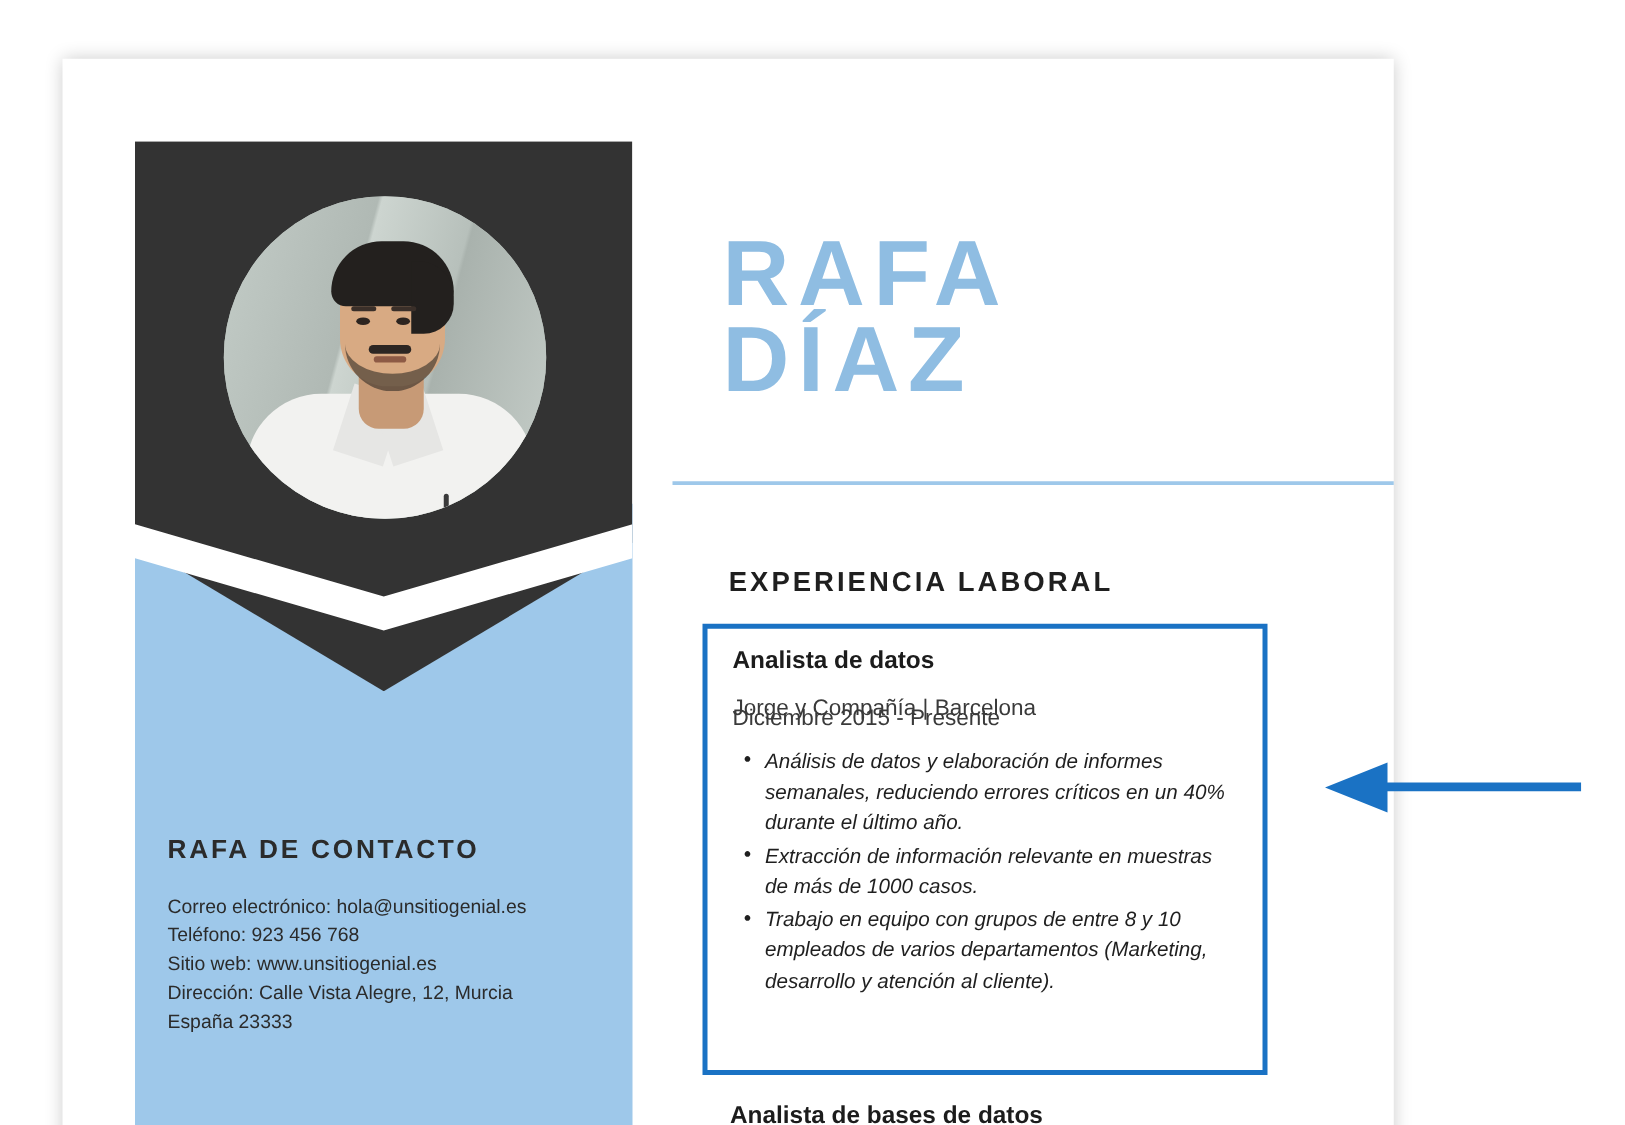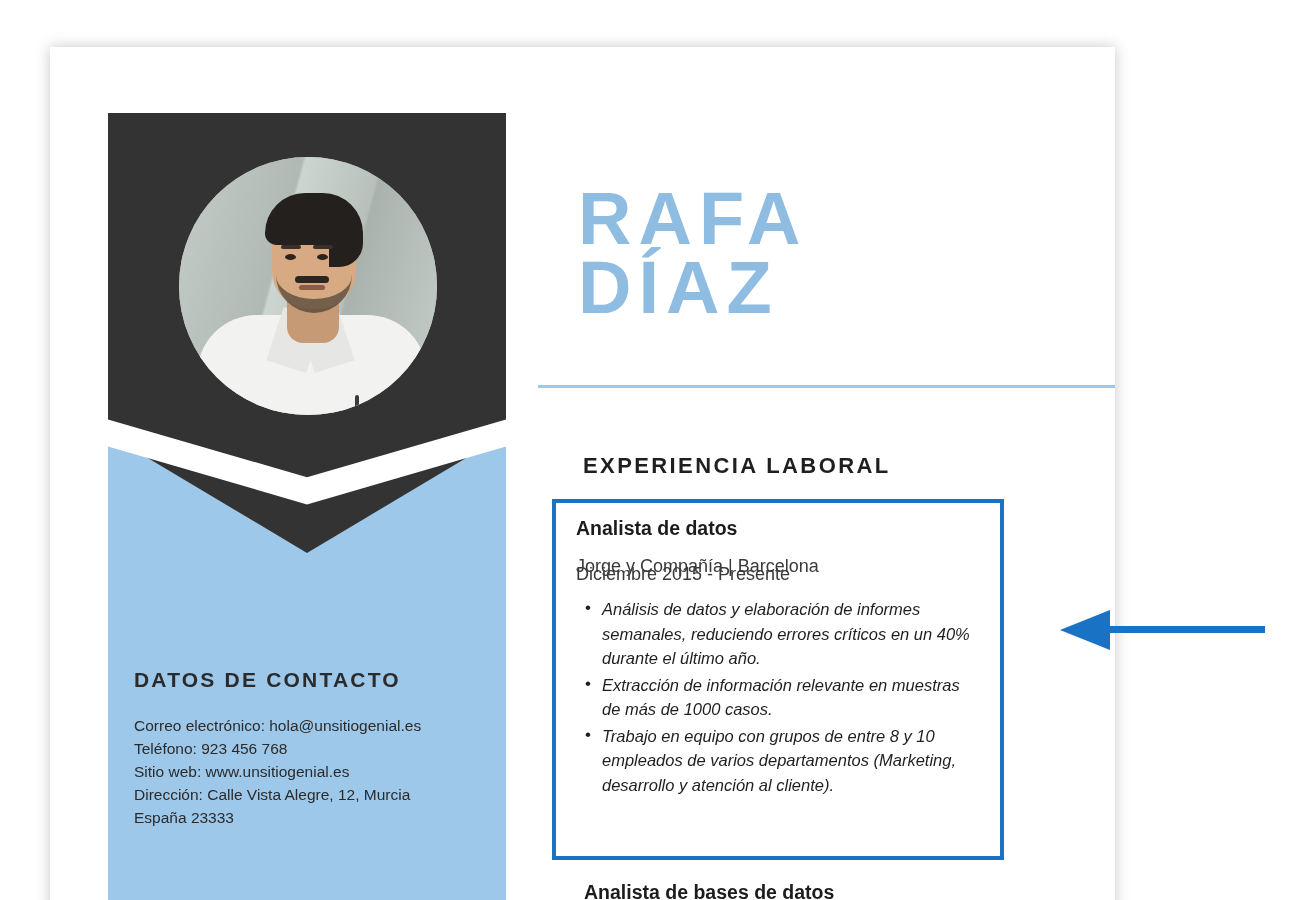--- a/index.html
+++ b/index.html
@@ -215,21 +215,21 @@
     top: 340px;
     font-size: 22px;
     font-weight: bold;
     letter-spacing: 2.4px;
     color: #1f1f1f;
   }
 
   
   #job-highlight {
     position: absolute;
-    left: 14px;
+    left: 24px;
     top: 386px;
     width: 452px;
     height: 361px;
     border: 4px solid #1a72c4;
     background: #ffffff;
     padding: 14px 20px 0 20px;
   }
   .job-title {
     font-size: 19.5px;
     font-weight: bold;
@@ -309,21 +309,21 @@
         <div class="brow l"></div>
         <div class="brow r"></div>
         <div class="eye l"></div>
         <div class="eye r"></div>
         <div class="mustache"></div>
         <div class="mouth"></div>
         <div class="pen"></div>
       </div>
 
       <div id="contact-section">
-        <div id="contact-title">DATOS DE CONTACTO</div>
+        <div id="contact-title">RAFA DE CONTACTO</div>
         <div class="contact-line">Correo electrónico: hola@unsitiogenial.es</div>
         <div class="contact-line">Teléfono: 923 456 768</div>
         <div class="contact-line">Sitio web: www.unsitiogenial.es</div>
         <div class="contact-line">Dirección: Calle Vista Alegre, 12, Murcia</div>
         <div class="contact-line">España 23333</div>
       </div>
     </div>
 
     <div id="right-column">
       <h1 id="cv-name">

